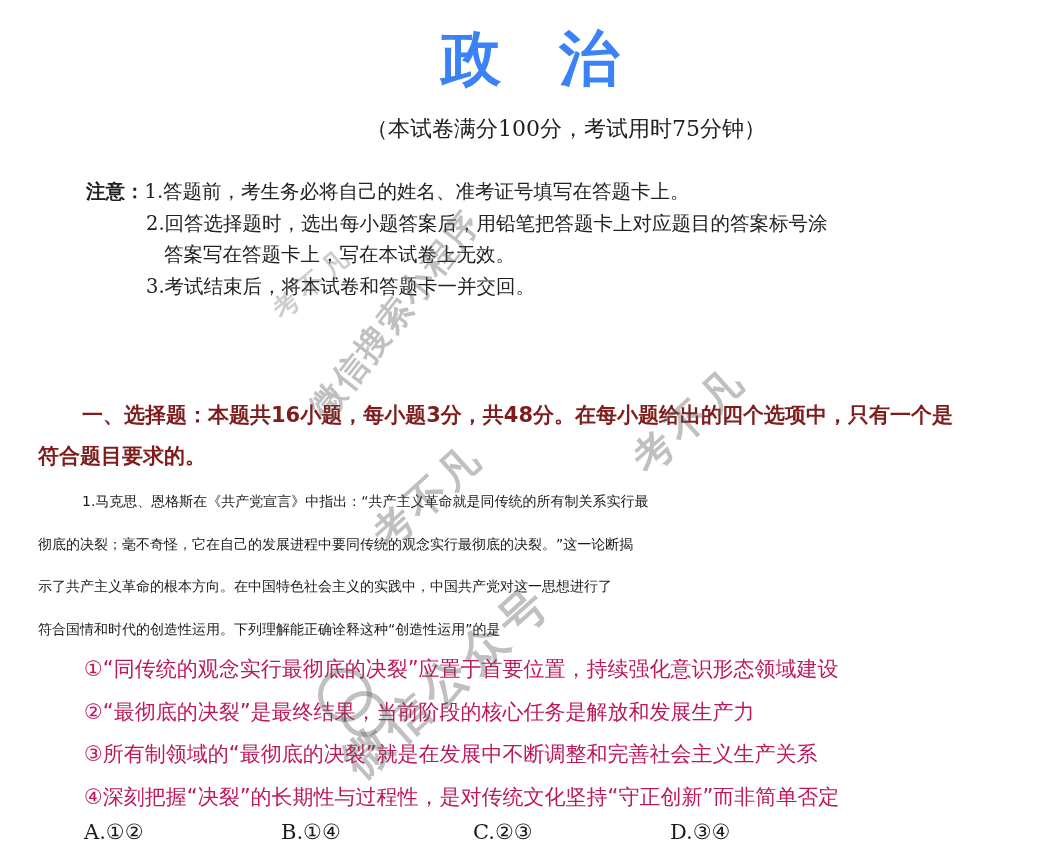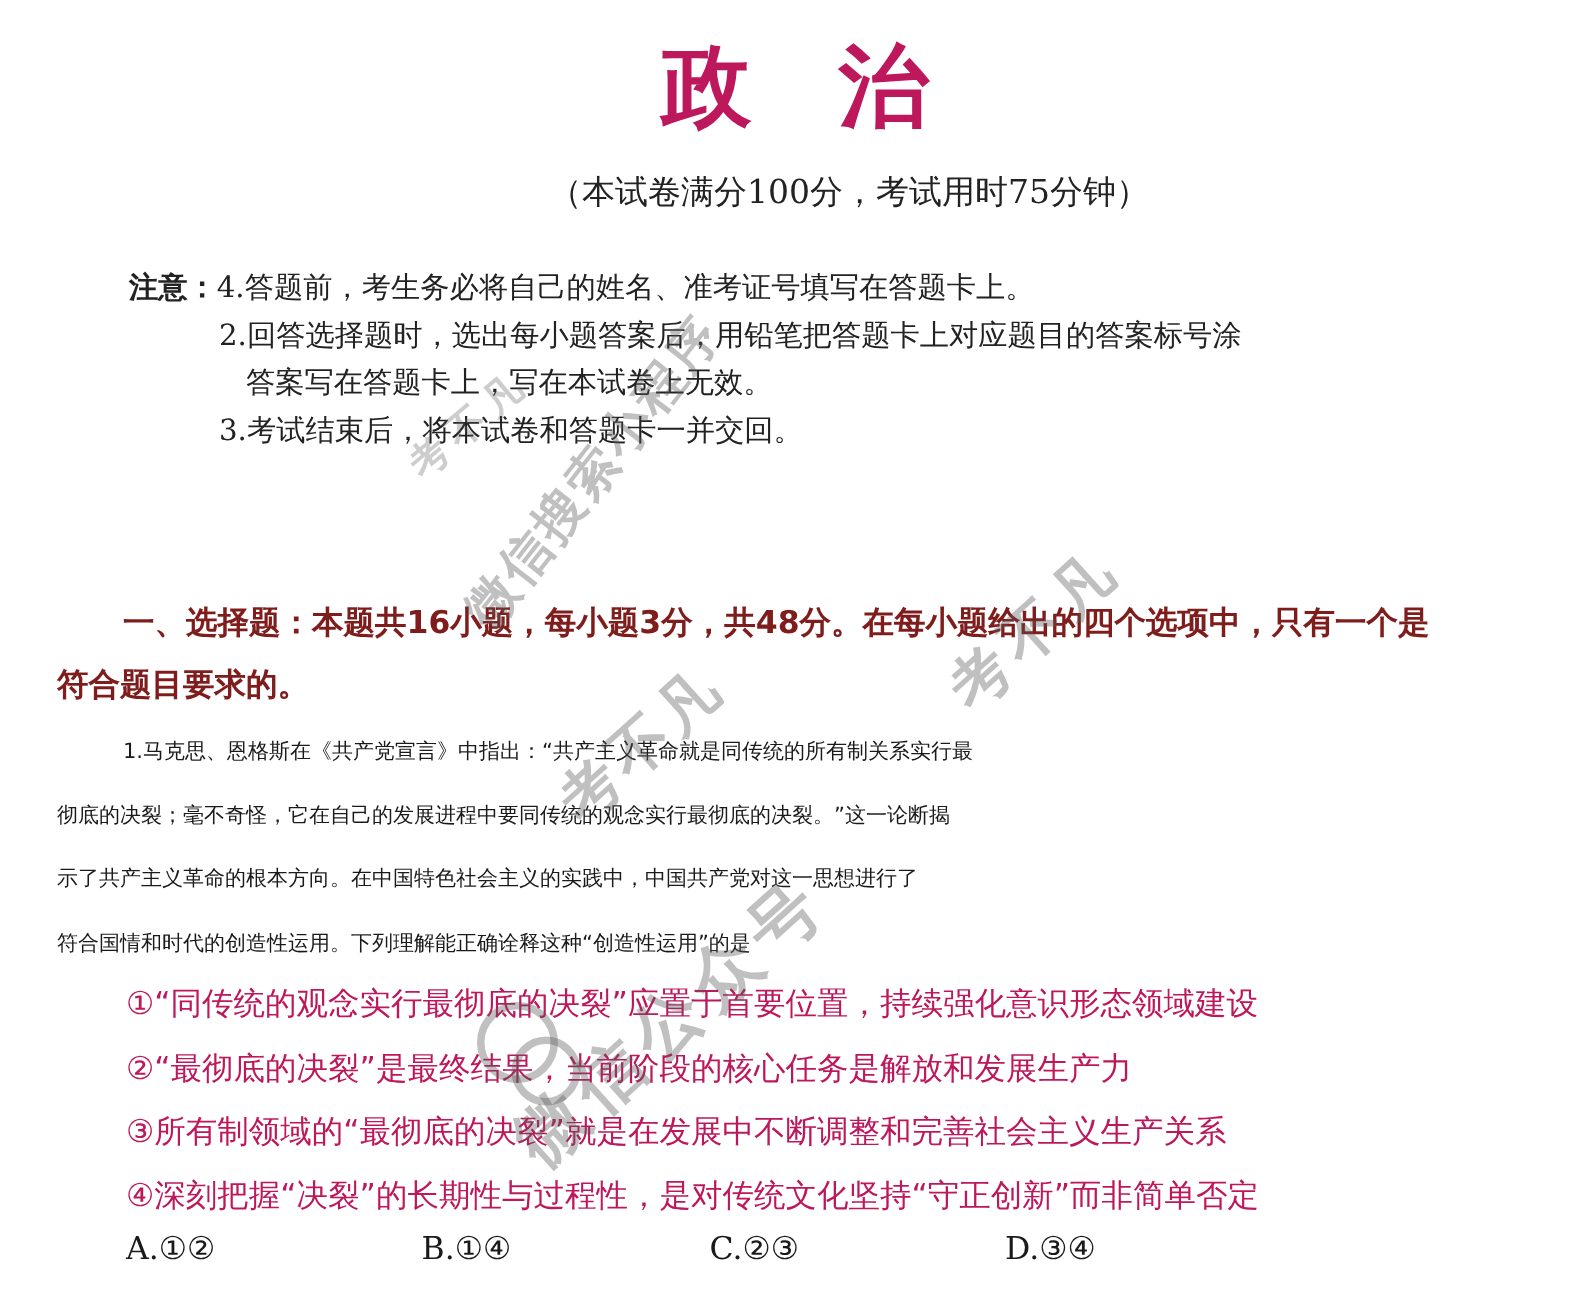--- a/index.html
+++ b/index.html
@@ -26,21 +26,21 @@
       top: 18px;
       left: 0;
       width: 1060px;
       text-align: center;
       font-size: 60px;
       font-weight: bold;
       letter-spacing: 58px;
       text-indent: 58px;
       line-height: 80px;
       font-family: "DejaVu Serif", "Liberation Serif", serif;
-      color: #be185d;
+      color: #3b82f6;
     }
     .subtitle {
       position: absolute;
       top: 112px;
       left: 0;
       width: 1060px;
       text-align: center;
       font-size: 22px;
       line-height: 34px;
       color: #222;
@@ -181,21 +181,21 @@
 </head>
 <body>
 
 <div class="page">
 
   <div class="title">政治</div>
   <div class="subtitle">（本试卷满分100分，考试用时75分钟）</div>
 
   <div class="notice">
     <div class="row">
-      <span class="label">注意：</span><span>4.答题前，考生务必将自己的姓名、准考证号填写在答题卡上。</span>
+      <span class="label">注意：</span><span>1.答题前，考生务必将自己的姓名、准考证号填写在答题卡上。</span>
     </div>
     <div class="row indent1">2.回答选择题时，选出每小题答案后，用铅笔把答题卡上对应题目的答案标号涂</div>
     <div class="row indent2">答案写在答题卡上，写在本试卷上无效。</div>
     <div class="row indent0">3.考试结束后，将本试卷和答题卡一并交回。</div>
   </div>
 
   <div class="section">
     <div class="first">一、选择题：本题共16小题，每小题3分，共48分。在每小题给出的四个选项中，只有一个是</div>
     <div>符合题目要求的。</div>
   </div>

